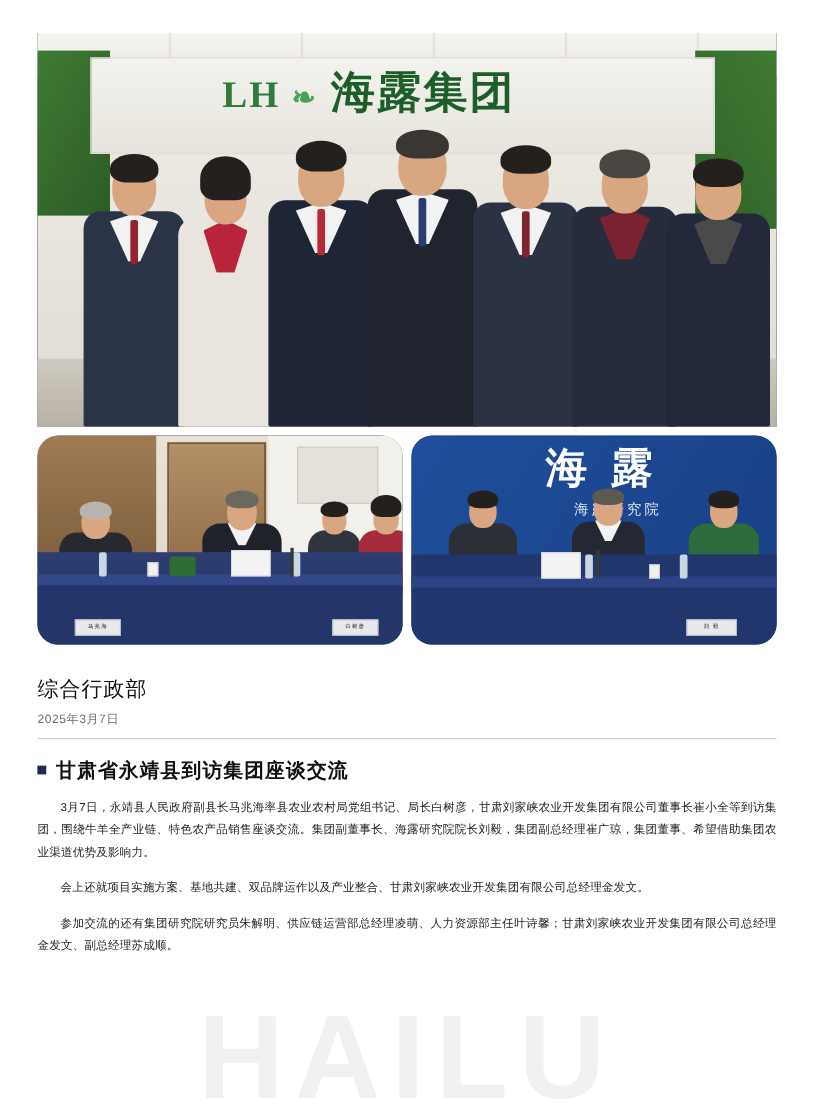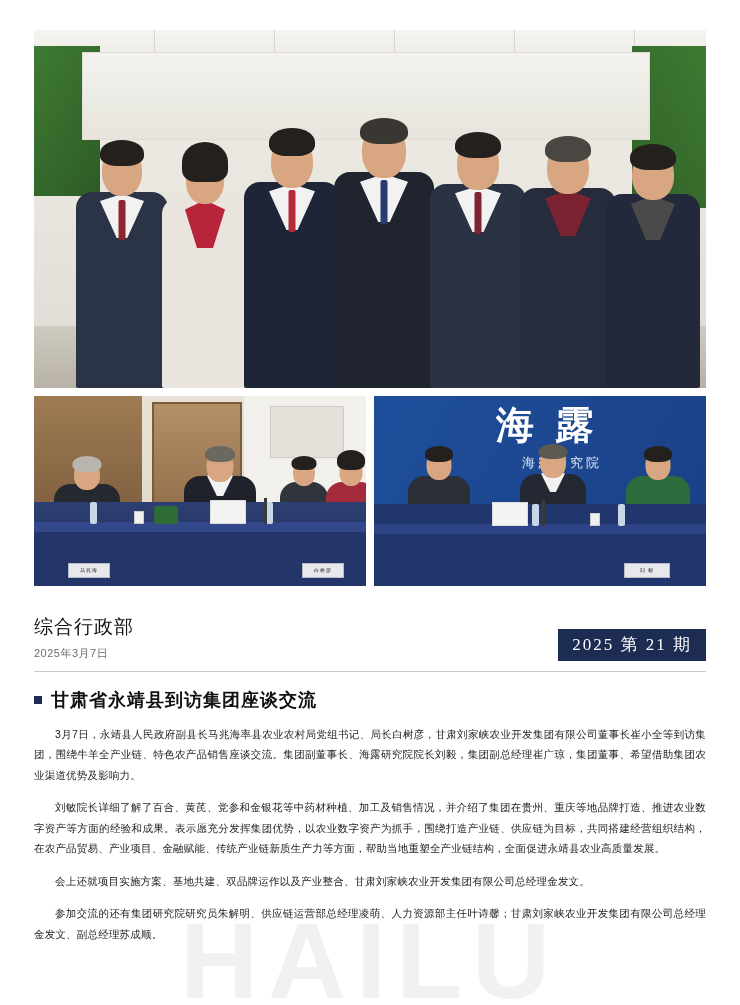--- a/index.html
+++ b/index.html
@@ -54,20 +54,21 @@
     display: flex;
     gap: 8px;
     margin-top: 8px;
   }
   .photo-sub {
     position: relative;
     width: 332px;
     height: 190px;
     overflow: hidden;
     background: #243043;
+    border-radius: 19px;
   }
 
   
   .m-wall {
     position: absolute; inset: 0;
     background: linear-gradient(#efeee9 0%, #e7e5dd 52%, #dcdad2 100%);
   }
   .m-ceiling {
     position: absolute; left: 0; top: 0; width: 100%; height: 38px;
     background: linear-gradient(#f6f5f1, #e9e7e0);
@@ -236,20 +237,24 @@
       <div class="m-wall"></div>
       <div class="m-ceiling"></div>
       <div class="m-ceil-line" style="left:120px"></div>
       <div class="m-ceil-line" style="left:240px"></div>
       <div class="m-ceil-line" style="left:360px"></div>
       <div class="m-ceil-line" style="left:480px"></div>
       <div class="m-ceil-line" style="left:600px"></div>
       <div class="m-green-l"></div>
       <div class="m-green-r"></div>
       <div class="m-band"></div>
+      <div class="m-logo">
+        <span class="mark">LH</span><span class="leaf">❧</span>
+        <span>海露集团</span>
+      </div>
       <div class="m-floor"></div>
 
       <div class="person" style="left:42px;width:92px;height:248px;">
         <div class="p-body" style="bottom:0;width:92px;height:196px;background:#2b3347;"></div>
         <div class="p-shirt" style="bottom:150px;width:44px;height:44px;"></div>
         <div class="p-tie" style="bottom:148px;height:40px;background:#8e2531;"></div>
         <div class="p-head" style="bottom:192px;width:40px;height:50px;"></div>
         <div class="p-hair" style="bottom:222px;width:44px;height:26px;"></div>
       </div>
 
@@ -375,28 +380,26 @@
         <div class="nameplate" style="left:250px;width:44px;">刘 毅</div>
       </div>
     </div>
   </div>
 
   <div class="masthead">
     <div>
       <div class="dept">综合行政部</div>
       <div class="dept-date">2025年3月7日</div>
     </div>
-    <div class="issue">2025  第 21 期</div>
   </div>
   <div class="rule"></div>
 
   <div class="article">
     <div class="headline">
       <span class="bullet"></span>
       <span>甘肃省永靖县到访集团座谈交流</span>
     </div>
     <p class="para">3月7日，永靖县人民政府副县长马兆海率县农业农村局党组书记、局长白树彦，甘肃刘家峡农业开发集团有限公司董事长崔小全等到访集团，围绕牛羊全产业链、特色农产品销售座谈交流。集团副董事长、海露研究院院长刘毅，集团副总经理崔广琼，集团董事、希望借助集团农业渠道优势及影响力。</p>
-    <p class="para">刘敏院长详细了解了百合、黄芪、党参和金银花等中药材种植、加工及销售情况，并介绍了集团在贵州、重庆等地品牌打造、推进农业数字资产等方面的经验和成果。表示愿充分发挥集团优势，以农业数字资产为抓手，围绕打造产业链、供应链为目标，共同搭建经营组织结构，在农产品贸易、产业项目、金融赋能、传统产业链新质生产力等方面，帮助当地重塑全产业链结构，全面促进永靖县农业高质量发展。</p>
     <p class="para">会上还就项目实施方案、基地共建、双品牌运作以及产业整合、甘肃刘家峡农业开发集团有限公司总经理金发文。</p>
     <p class="para">参加交流的还有集团研究院研究员朱解明、供应链运营部总经理凌萌、人力资源部主任叶诗馨；甘肃刘家峡农业开发集团有限公司总经理金发文、副总经理苏成顺。</p>
   </div>
 
 </div>
 
 </body></html>

